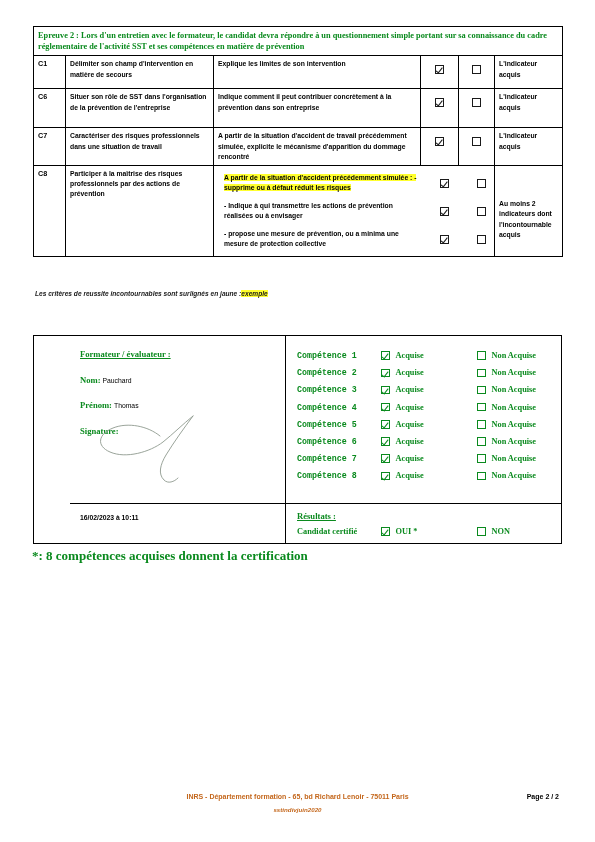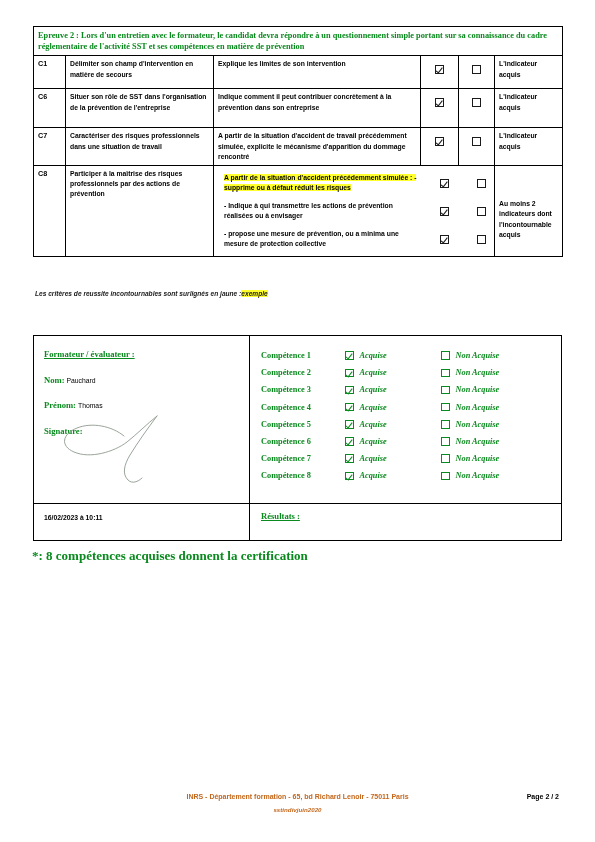--- a/index.html
+++ b/index.html
@@ -151,20 +151,21 @@
   }
 
   
   .form-box {
     position: absolute;
     left: 33px;
     top: 335px;
     width: 529px;
     border: 1.6px solid #000;
     box-sizing: border-box;
+    padding-left: 36px;
   }
   .form-top {
     display: flex;
     border-bottom: 1.6px solid #000;
   }
   .form-left {
     width: 216px;
     box-sizing: border-box;
     border-right: 1.6px solid #000;
     padding: 8px 0 0 10px;
@@ -205,21 +206,21 @@
   }
 
   .comp-row {
     display: flex;
     align-items: center;
     height: 17.2px;
   }
   .comp-name {
     width: 84px;
     color: #0a8a1e;
-    font-family: Liberation Serif, serif;
+    font-family: Liberation Mono, monospace;
     font-weight: bold;
     font-size: 8.3px;
   }
   .opt {
     display: flex;
     align-items: center;
   }
   .opt.a { width: 96px; }
   .gcb {
     display: inline-block;
@@ -241,21 +242,20 @@
     height: 5.6px;
     border-right: 1.1px solid #0a8a1e;
     border-bottom: 1.1px solid #0a8a1e;
     transform: rotate(38deg);
   }
   .opt-label {
     color: #0a8a1e;
     font-family: "Liberation Serif", serif;
     font-weight: bold;
     font-size: 8.3px;
-    font-style: italic;
   }
 
   .form-bottom {
     display: flex;
     min-height: 36px;
   }
   .fb-left {
     width: 216px;
     box-sizing: border-box;
     border-right: 1.6px solid #000;
@@ -539,20 +539,31 @@
 
       </div>
     </div>
 
     <div class="form-bottom">
       <div class="fb-left">
         <div class="date-val">16/02/2023 à 10:11</div>
       </div>
       <div class="fb-right">
         <div class="g-label u">Résultats :</div>
+        <div class="res-row">
+          <span class="res-label">Candidat certifié</span>
+          <span class="opt a">
+              <span class="gcb checked"></span>
+              <span class="opt-label">OUI *</span>
+            </span>
+          <span class="opt">
+              <span class="gcb"></span>
+              <span class="opt-label">NON</span>
+            </span>
+        </div>
       </div>
     </div>
 
   </div>
 
   <div class="star-note">*: 8 compétences acquises donnent la certification</div>
 
   <div class="footer-main">INRS - Département formation - 65, bd Richard Lenoir - 75011 Paris</div>
   <div class="footer-sub">sstindivjuin2020</div>
   <div class="page-num">Page 2 / 2</div>

